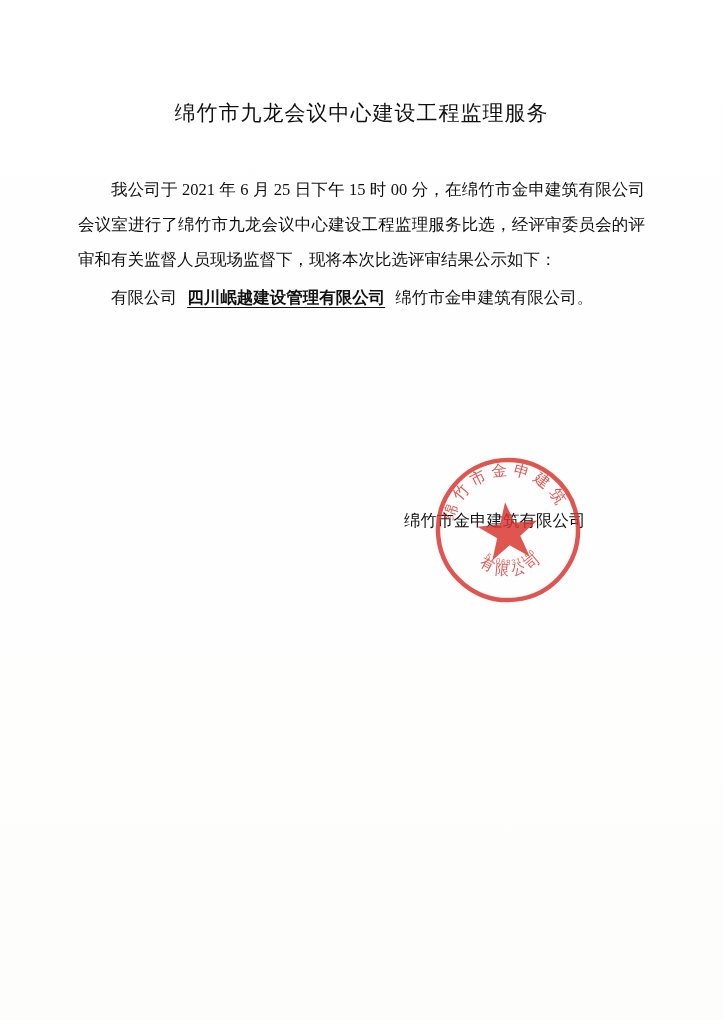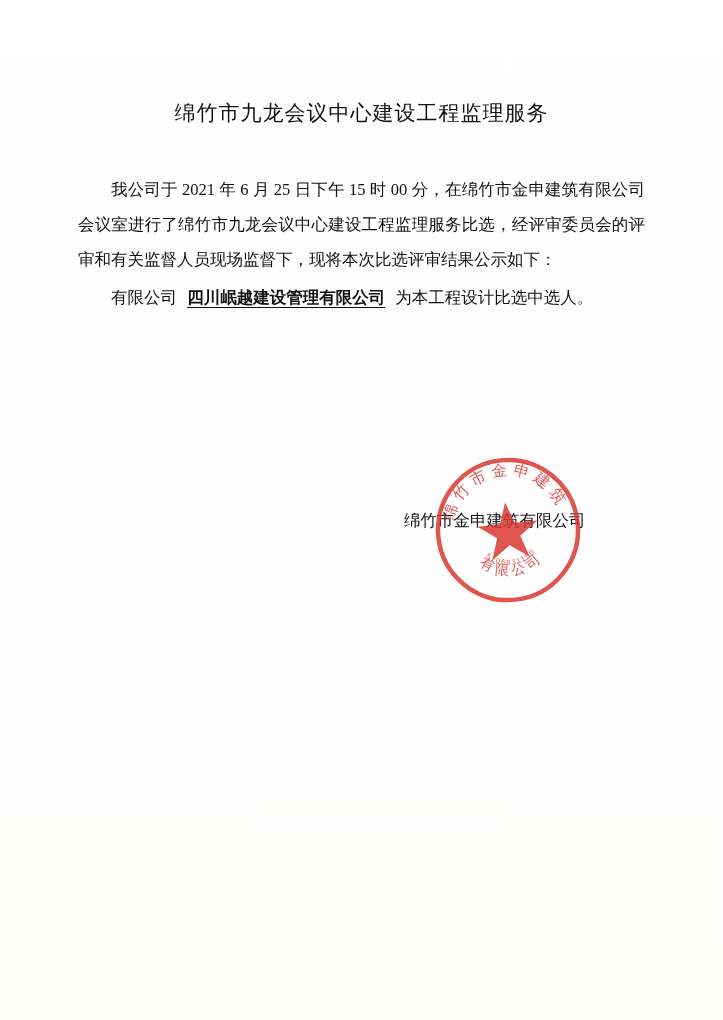--- a/index.html
+++ b/index.html
@@ -114,21 +114,21 @@
 
     <div class="title-block">
       <div class="title-line">绵竹市九龙会议中心建设工程监理服务</div>
     </div>
 
     <div class="para indent">我公司于 2021 年 6 月 25 日下午 15 时 00 分，在绵竹市金申建筑有限公司会议室进行了绵竹市九龙会议中心建设工程监理服务比选，经评审委员会的评审和有关监督人员现场监督下，现将本次比选评审结果公示如下：</div>
 
     <div class="para indent second">
       <span>有限公司</span>
       <span class="winner">四川岷越建设管理有限公司</span>
-      <span>为本工程设计比选中选人。</span>
+      <span>绵竹市金申建筑有限公司。</span>
     </div>
 
     <div class="sign-block">
       <div>绵竹市金申建筑有限公司</div>
     </div>
 
   </div>
 
   <div class="seal">
     <svg width="156" height="156" viewBox="0 0 156 156" xmlns="http://www.w3.org/2000/svg">

